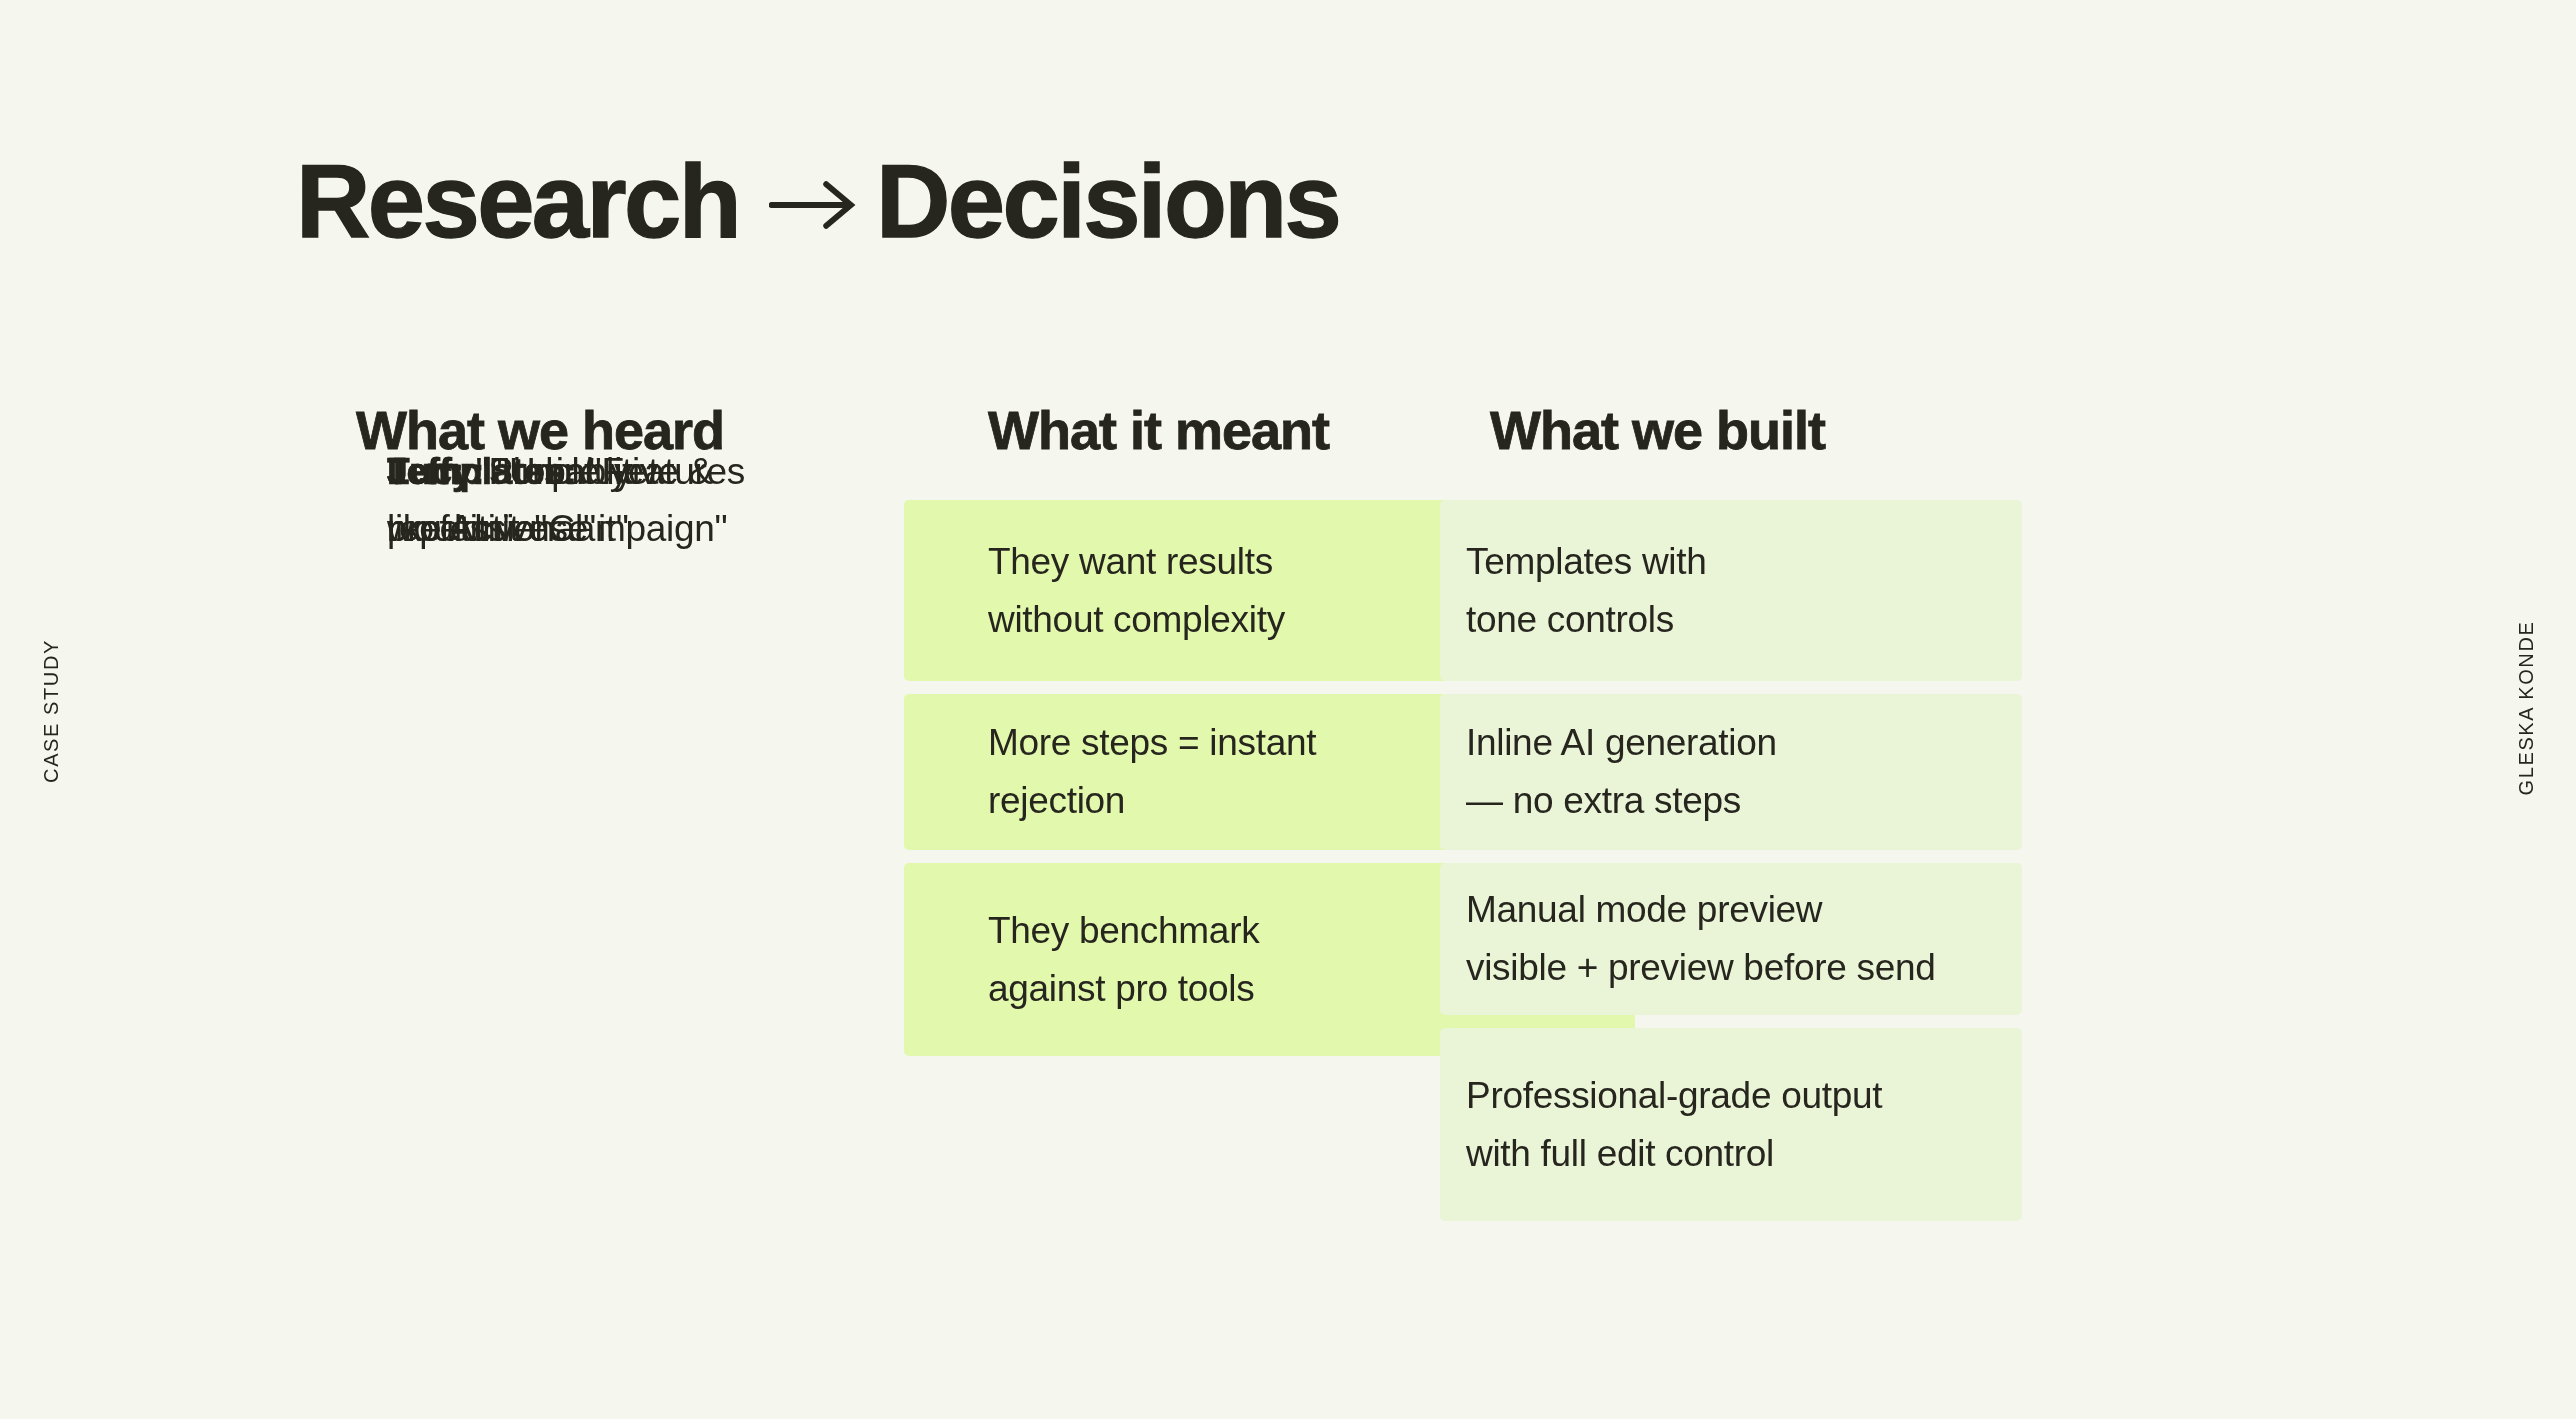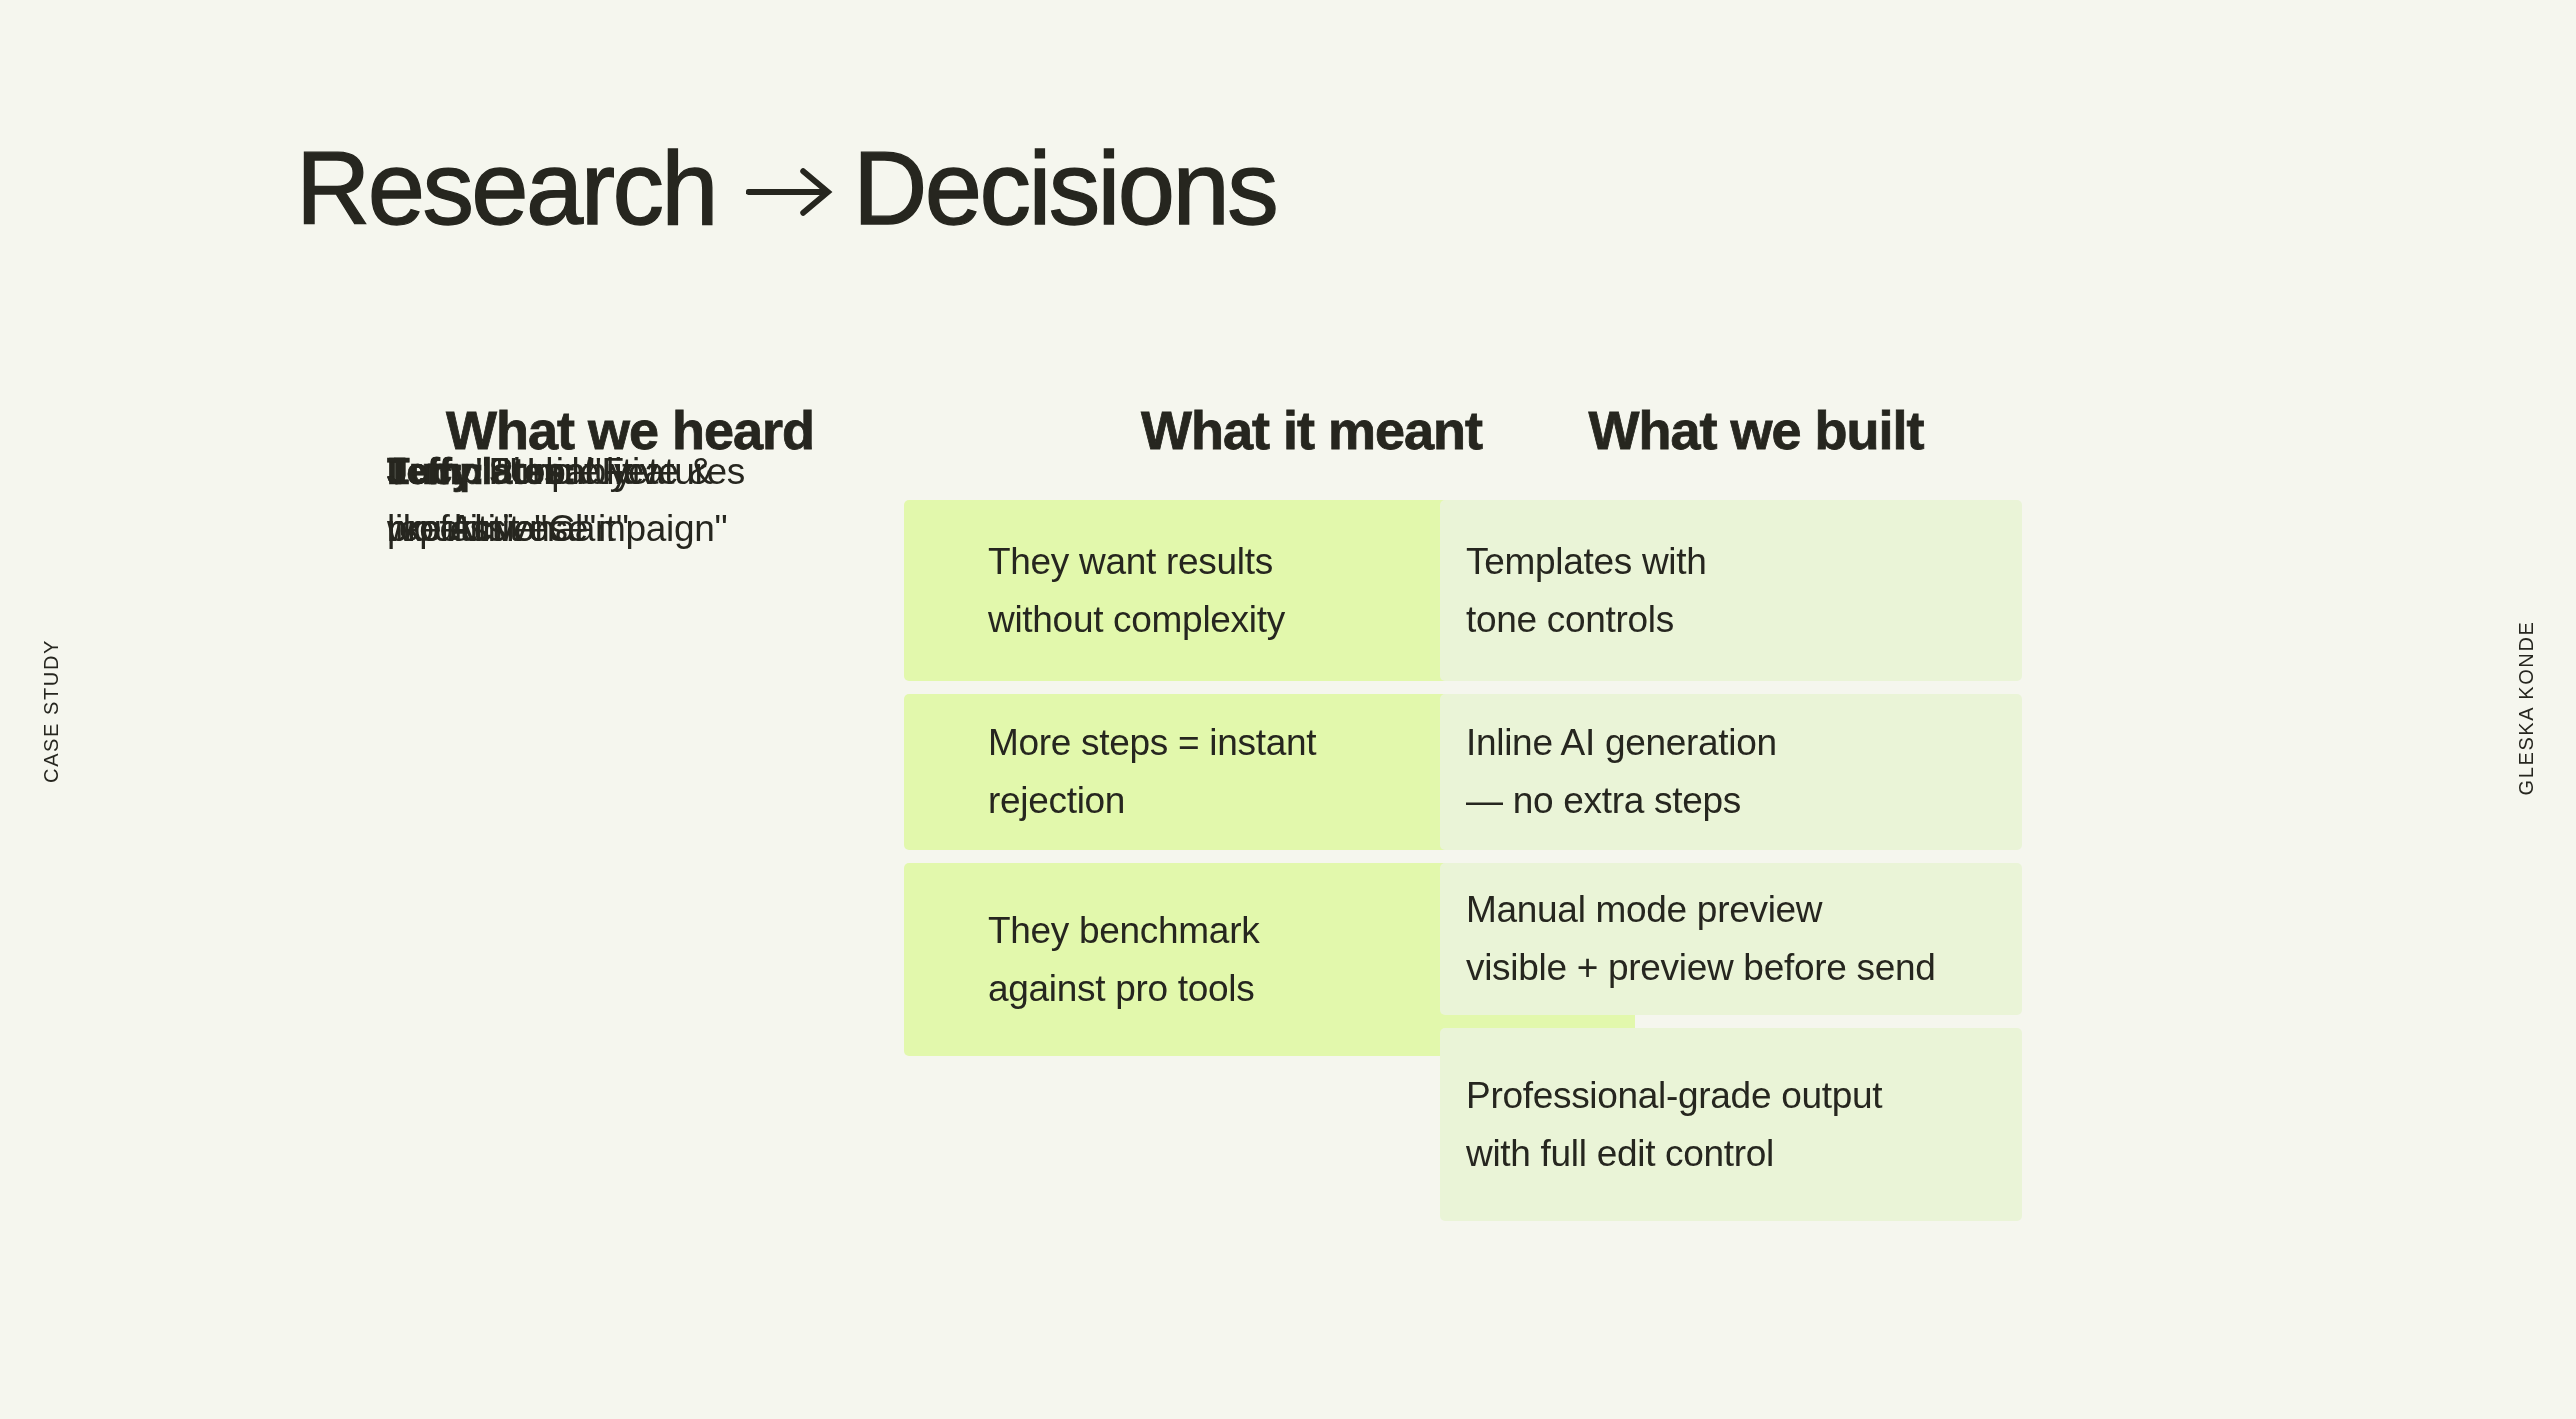--- a/index.html
+++ b/index.html
@@ -8,34 +8,34 @@
   }
   *{margin:0;padding:0;box-sizing:border-box}
   html,body{background:var(--bg)}
   .slide{
     position:relative;width:2576px;height:1419px;overflow:hidden;
     background:var(--bg);color:var(--ink);
     font-family:"Liberation Sans","DejaVu Sans",sans-serif;
   }
   
   .title{
-    position:absolute;left:296px;top:136px;display:flex;align-items:center;
-    font-size:103px;font-weight:400;letter-spacing:-2.6px;line-height:105px;
+    position:absolute;left:296px;top:149px;display:flex;align-items:center;
+    font-size:103px;font-weight:700;letter-spacing:-2.6px;line-height:105px;
     -webkit-text-stroke:1.3px var(--ink);white-space:nowrap;text-align:center;
   }
   .title .arrow{display:inline-flex;margin:6.6px 16px 0 30px}
   .title .arrow svg{width:91px;height:60px;display:block}
   
   .col{position:absolute;top:401px}
   .col-heard{left:352px;width:552px}
   .col-meant{left:904px;width:731px}
   .col-built{left:1440px;width:582px}
   .col-header{
     font-size:54px;font-weight:700;letter-spacing:-1px;line-height:58px;height:58px;
-    -webkit-text-stroke:0.8px var(--ink);margin-bottom:41px;white-space:nowrap;text-align:center;
+    -webkit-text-stroke:0.8px var(--ink);margin-bottom:41px;white-space:nowrap;
   }
   .col-heard .col-header{padding-left:4px}
   .col-meant .col-header{padding-left:84px}
   .col-built .col-header{padding-left:50px}
   .row{margin-bottom:13px}
   .h1{height:181px}.h2{height:156px}.h3{height:152px}.h4{height:193px}
   
   .box{display:flex;align-items:center;height:100%;border-radius:5px}
   .box.meant{background:var(--meant_bg);padding-left:84px}
   .box.built{background:var(--built_bg);padding-left:26px}

